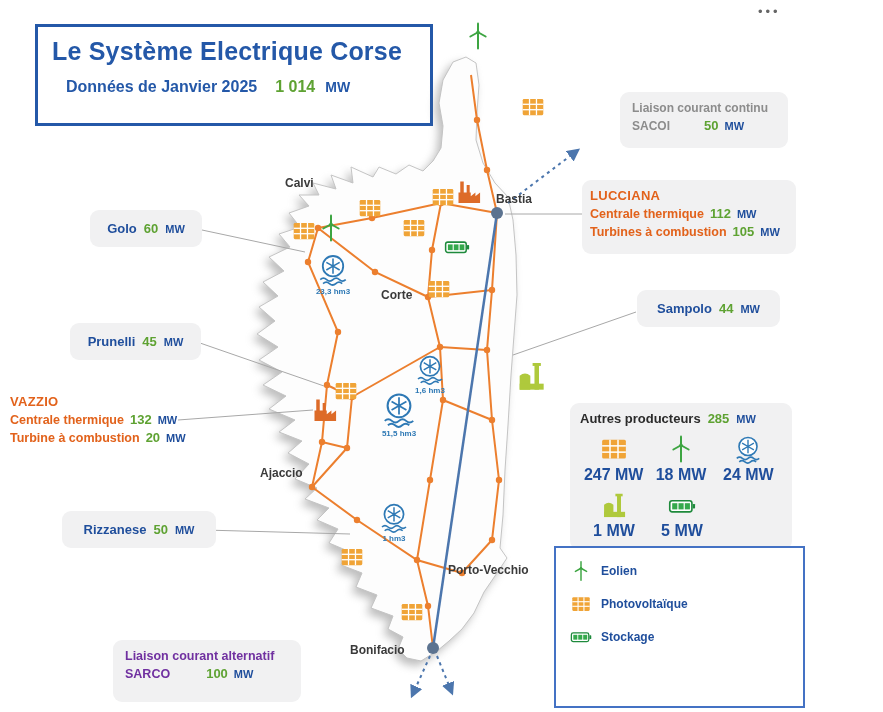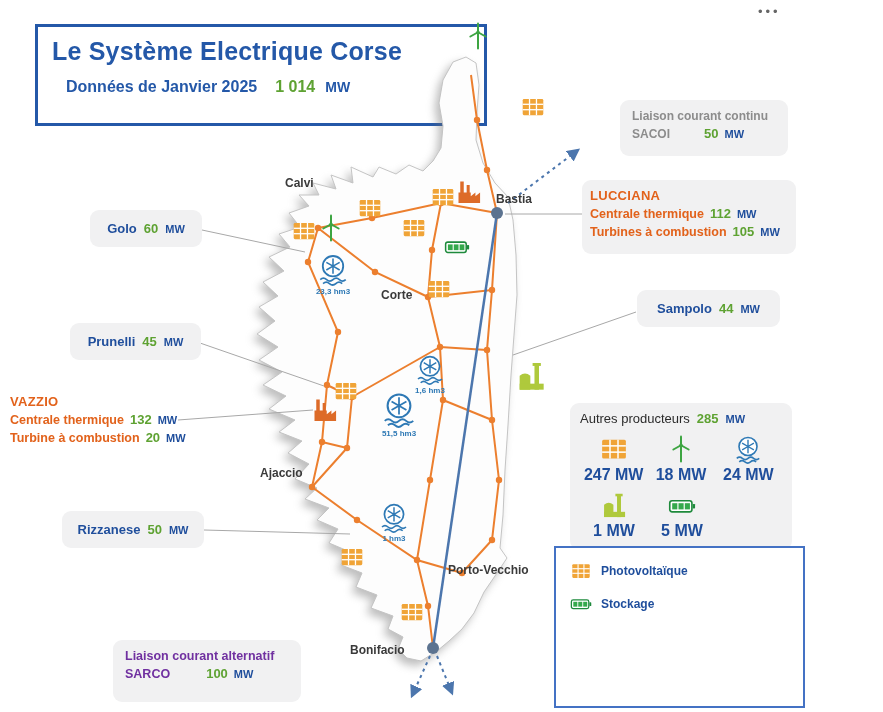--- a/index.html
+++ b/index.html
@@ -1,21 +1,21 @@
 <!DOCTYPE html>
 <html><head>
 <meta charset="utf-8">
 <style>
   html,body{margin:0;padding:0;background:#ffffff;}
   body{font-family:"Liberation Sans", sans-serif;}
   .stage{position:relative;width:883px;height:712px;background:#ffffff;overflow:hidden;}
 
   .menu-dots{position:absolute;left:758px;top:4px;font-size:13px;color:#666;letter-spacing:3px;cursor:pointer;}
 
-  .title-box{position:absolute;left:35px;top:24px;width:452px;height:102px;border:3px solid #2458A8;background:#fff;box-sizing:border-box;padding:10px 14px;}
+  .title-box{position:absolute;left:35px;top:24px;width:398px;height:102px;border:3px solid #2458A8;background:#fff;box-sizing:border-box;padding:10px 14px;}
   .title-box .title{color:#2458A8;font-size:25px;font-weight:700;letter-spacing:.2px;}
   .subtitle-row{margin-top:12px;margin-left:14px;display:flex;align-items:baseline;gap:10px;}
   .subtitle{color:#2458A8;font-size:16px;font-weight:600;}
   .total-value{color:#5EA232;font-size:16px;font-weight:700;margin-left:8px;}
   .total-unit{color:#2458A8;font-size:14px;font-weight:700;}
 
   .map-svg{position:absolute;left:0;top:0;}
   .island{fill:#FDFDFD;stroke:#C4C4C4;stroke-width:1;filter:drop-shadow(-4px 5px 4px rgba(110,110,110,.45));}
   .network polyline{fill:none;stroke:#EC7F2E;stroke-width:2;}
   .nodes circle{fill:#EC7F2E;}
@@ -35,21 +35,21 @@
   .txt-purple{color:#7030A0;font-weight:700;font-size:12.5px;}
   .rowline{display:flex;align-items:center;gap:6px;white-space:nowrap;margin-top:3px;}
 
   .sacoi-box{padding:9px 12px;}
   .lucciana-box{padding:8px 8px;}
   .sarco-box{padding:9px 12px;}
   .vazzio-block{position:absolute;left:10px;top:394px;width:210px;}
 
   .autres{padding:8px 10px;}
   .autres-title{display:flex;align-items:baseline;gap:7px;white-space:nowrap;}
-  .autres-name{color:#2b2b2b;font-weight:400;font-size:13px;}
+  .autres-name{color:#2b2b2b;font-weight:700;font-size:13px;}
   .autres-row{display:flex;margin-top:8px;}
   .autres-cell{width:68px;display:flex;flex-direction:column;align-items:center;gap:2px;}
   .autres-val{color:#1F4E9C;font-weight:700;font-size:16px;white-space:nowrap;}
 
   .legend{position:absolute;left:554px;top:546px;width:251px;height:162px;background:#fff;border:2px solid #4472C4;box-sizing:border-box;display:flex;padding:12px 8px 6px 14px;}
   .legend-col{display:flex;flex-direction:column;gap:11px;width:118px;}
   .legend-item{display:flex;align-items:center;gap:9px;}
   .legend-item span{color:#1F4E9C;font-size:12px;font-weight:600;white-space:nowrap;}
 </style>
 </head>
@@ -223,32 +223,32 @@
   <div class="box pill" style="left:90px;top:210px;width:112px;height:37px">
     <span class="lbl-navy">Golo</span>
     <span class="val-green">60</span>
     <span class="unit-blue">MW</span>
   </div>
   <div class="box pill" style="left:70px;top:323px;width:131px;height:37px">
     <span class="lbl-navy">Prunelli</span>
     <span class="val-green">45</span>
     <span class="unit-blue">MW</span>
   </div>
-  <div class="box pill" style="left:62px;top:511px;width:142px;height:37px">
+  <div class="box pill" style="left:62px;top:511px;width:154px;height:37px">
     <span class="lbl-navy">Rizzanese</span>
     <span class="val-green">50</span>
     <span class="unit-blue">MW</span>
   </div>
   <div class="box pill" style="left:637px;top:290px;width:143px;height:37px">
     <span class="lbl-navy">Sampolo</span>
     <span class="val-green">44</span>
     <span class="unit-blue">MW</span>
   </div>
 
-  <div class="box sacoi-box" style="left:620px;top:100px;width:168px;height:56px">
+  <div class="box sacoi-box" style="left:620px;top:92px;width:168px;height:56px">
     <div class="txt-gray">Liaison courant continu</div>
     <div class="rowline">
       <span class="txt-gray">SACOI</span>
       <span class="val-green" style="margin-left:28px">50</span>
       <span class="unit-blue">MW</span>
     </div>
   </div>
 
   <div class="box lucciana-box" style="left:582px;top:180px;width:214px;height:74px">
     <div class="ttl-orange">LUCCIANA</div>
@@ -326,20 +326,26 @@
           </svg>
         <div class="autres-val">5 MW</div>
       </div>
     </div>
   </div>
 
   <div class="legend">
     <div class="legend-col">
       <div class="legend-item">
         <svg width="22" height="22">
+            <use href="#icon-wind"></use>
+          </svg>
+        <span>Eolien</span>
+      </div>
+      <div class="legend-item">
+        <svg width="22" height="22">
             <use href="#icon-solar"></use>
           </svg>
         <span>Photovoltaïque</span>
       </div>
       <div class="legend-item">
         <svg width="22" height="22">
             <use href="#icon-battery"></use>
           </svg>
         <span>Stockage</span>
       </div>

